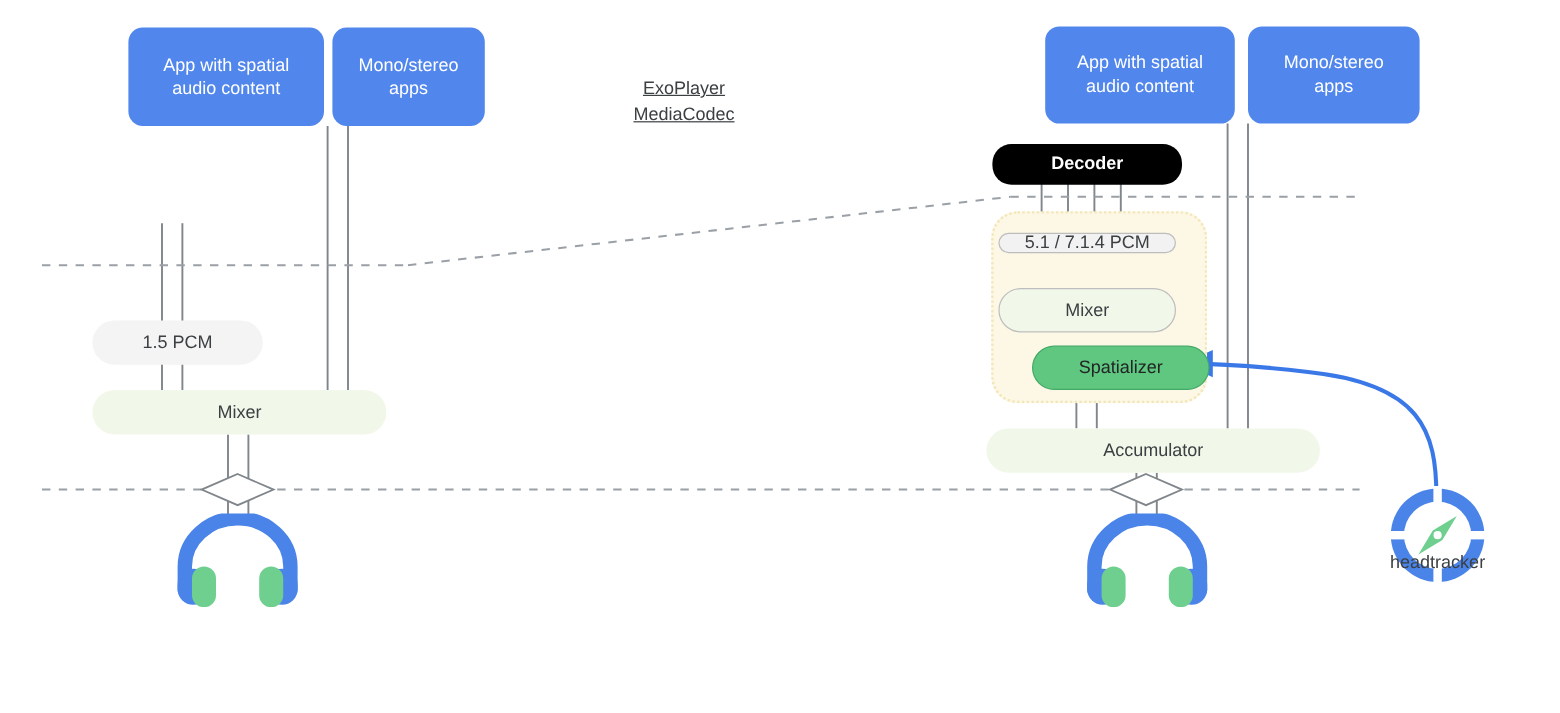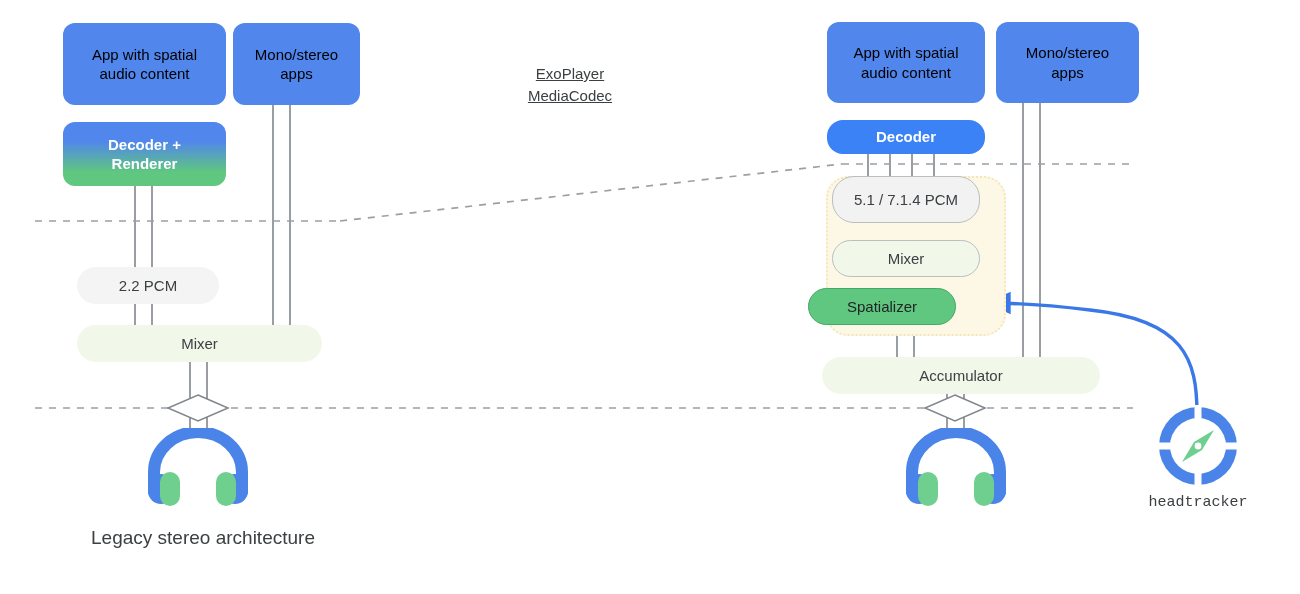--- a/index.html
+++ b/index.html
@@ -34,39 +34,40 @@
     display: flex;
     align-items: center;
     justify-content: center;
     text-align: center;
     line-height: 1.28;
   }
 
   
   .app-box {
     background: #5186ec;
-    color: #000000;
+    color: #ffffff;
     border-radius: 12px;
     font-size: 15px;
     padding: 4px 24px;
     z-index: 4;
+    margin-left: 44px;
   }
 
   
   .decoder-grad {
     background: linear-gradient(180deg, #5186ec 0%, #5186ec 30%, #5fc77f 78%, #5fc77f 100%);
     color: #ffffff;
     border-radius: 12px;
     font-size: 15px;
     font-weight: bold;
     padding: 4px 10px;
     z-index: 4;
   }
   .decoder-flat {
-    background: #3b82f6;
+    background: #000000;
     color: #ffffff;
     border-radius: 16px;
     font-size: 15px;
     font-weight: bold;
     padding: 4px 10px;
     z-index: 4;
   }
 
   
   .pill {
@@ -214,69 +215,65 @@
   <div class="group-highlight" style="left:826px; top:176px; width:176px; height:156px;"></div>
 
   <div class="node app-box" style="left:63px; top:23px; width:163px; height:82px;">
     <span>App with spatial<br>audio content</span>
   </div>
 
   <div class="node app-box" style="left:233px; top:23px; width:127px; height:82px;">
     <span>Mono/stereo<br>apps</span>
   </div>
 
-  <div class="node decoder-grad" style="left:63px; top:122px; width:163px; height:64px;">
-    <span>Decoder +<br>Renderer</span>
-  </div>
 
   <div class="node pill pill-gray" style="left:77px; top:267px; width:142px; height:37px;">
-    <span>2.2 PCM</span>
+    <span>1.5 PCM</span>
   </div>
 
   <div class="node pill pill-green-light" style="left:77px; top:325px; width:245px; height:37px;">
     <span>Mixer</span>
   </div>
 
   <div class="icon-wrap" style="left:142px; top:428px; width:112px; height:78px;">
     <svg width="112" height="78" viewBox="0 0 112 78">
       <path d="M 12 64 L 12 44 A 44 40 0 0 1 100 44 L 100 64" fill="none" stroke="#4a84e8" stroke-width="12" stroke-linecap="round"></path>
       <rect x="6" y="46" width="26" height="30" rx="13" fill="#4a84e8"></rect>
       <rect x="80" y="46" width="26" height="30" rx="13" fill="#4a84e8"></rect>
       <rect x="18" y="44" width="20" height="34" rx="10" fill="#6fcf8f"></rect>
       <rect x="74" y="44" width="20" height="34" rx="10" fill="#6fcf8f"></rect>
     </svg>
   </div>
 
-  <div class="caption" style="left:43px; top:527px; width:320px;">Legacy stereo architecture</div>
 
   <div class="center-label" style="left:460px; top:63px; width:220px;text-decoration:underline;">ExoPlayer<br>MediaCodec</div>
 
 
 
   <div class="node app-box" style="left:827px; top:22px; width:158px; height:81px;">
     <span>App with spatial<br>audio content</span>
   </div>
 
   <div class="node app-box" style="left:996px; top:22px; width:143px; height:81px;">
     <span>Mono/stereo<br>apps</span>
   </div>
 
   <div class="node decoder-flat" style="left:827px; top:120px; width:158px; height:34px;">
     <span>Decoder</span>
   </div>
 
-  <div class="node pill pill-gray-outline" style="left:832px; top:176px; width:148px; height:47px;">
+  <div class="node pill pill-gray-outline" style="left:832px; top:194px; width:148px; height:17px;">
     <span>5.1 / 7.1.4 PCM</span>
   </div>
 
   <div class="node pill pill-green-light-outline" style="left:832px; top:240px; width:148px; height:37px;">
     <span>Mixer</span>
   </div>
 
-  <div class="node pill pill-green-solid" style="left:808px; top:288px; width:148px; height:37px;">
+  <div class="node pill pill-green-solid" style="left:860px; top:288px; width:148px; height:37px;">
     <span>Spatializer</span>
   </div>
 
   <div class="node pill pill-green-light" style="left:822px; top:357px; width:278px; height:37px;">
     <span>Accumulator</span>
   </div>
 
   <div class="icon-wrap" style="left:900px; top:428px; width:112px; height:78px;">
     <svg width="112" height="78" viewBox="0 0 112 78">
       <path d="M 12 64 L 12 44 A 44 40 0 0 1 100 44 L 100 64" fill="none" stroke="#4a84e8" stroke-width="12" stroke-linecap="round"></path>
@@ -293,16 +290,16 @@
       <circle cx="41" cy="41" r="28" fill="#ffffff"></circle>
       <rect x="37.5" y="0" width="7" height="16" fill="#ffffff"></rect>
       <rect x="37.5" y="66" width="7" height="16" fill="#ffffff"></rect>
       <rect x="0" y="37.5" width="16" height="7" fill="#ffffff"></rect>
       <rect x="66" y="37.5" width="16" height="7" fill="#ffffff"></rect>
       <path d="M 57 25 L 45 45 L 25 57 L 37 37 Z" fill="#6fcf8f"></path>
       <circle cx="41" cy="41" r="3.4" fill="#ffffff"></circle>
     </svg>
   </div>
 
-  <div class="small-caption" style="left:1128px; top:494px; width:140px;font-family:Liberation Mono, monospace;">headtracker</div>
+  <div class="small-caption" style="left:1128px; top:460px; width:140px;">headtracker</div>
 
 
 </div>
 
 </body></html>

